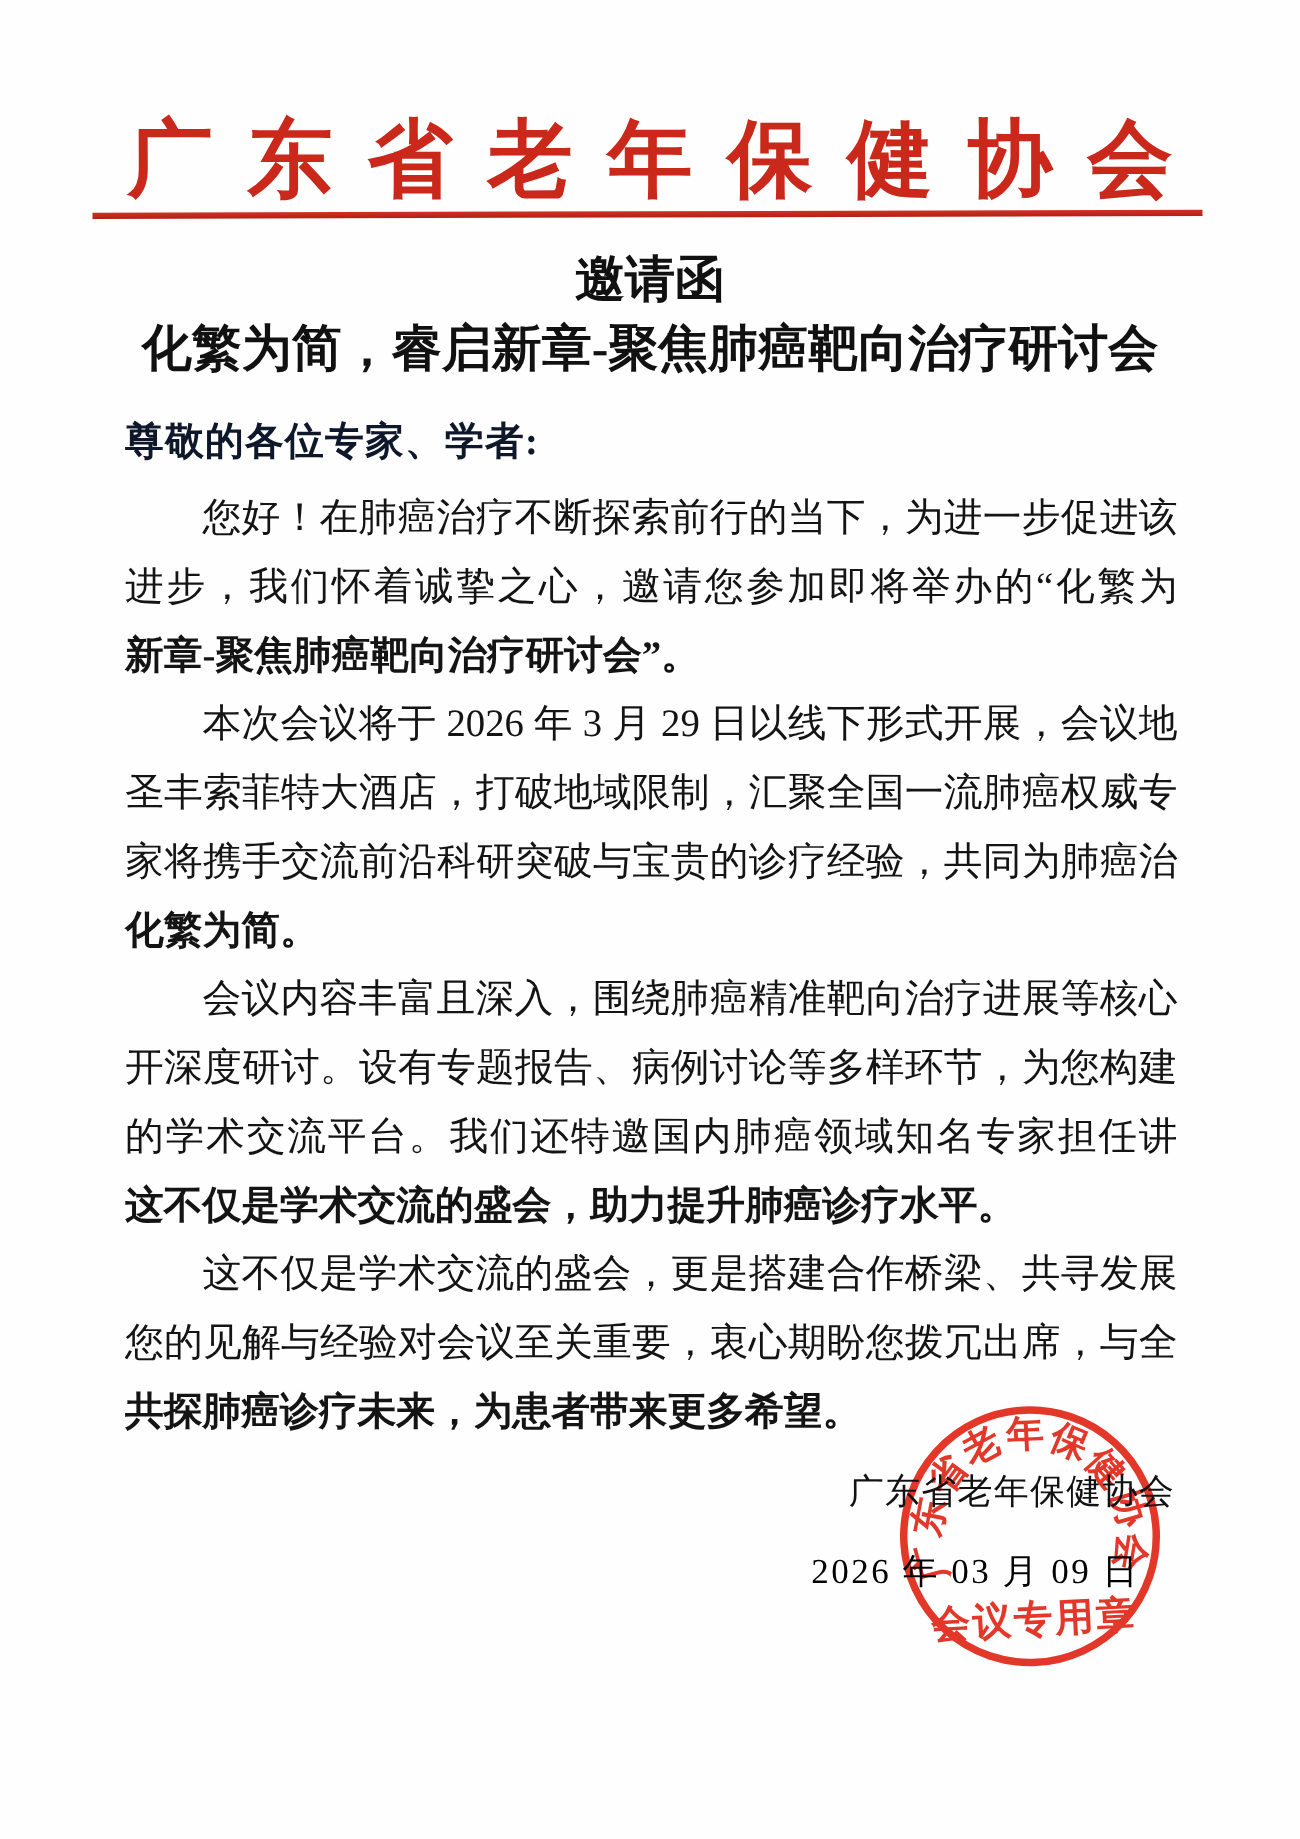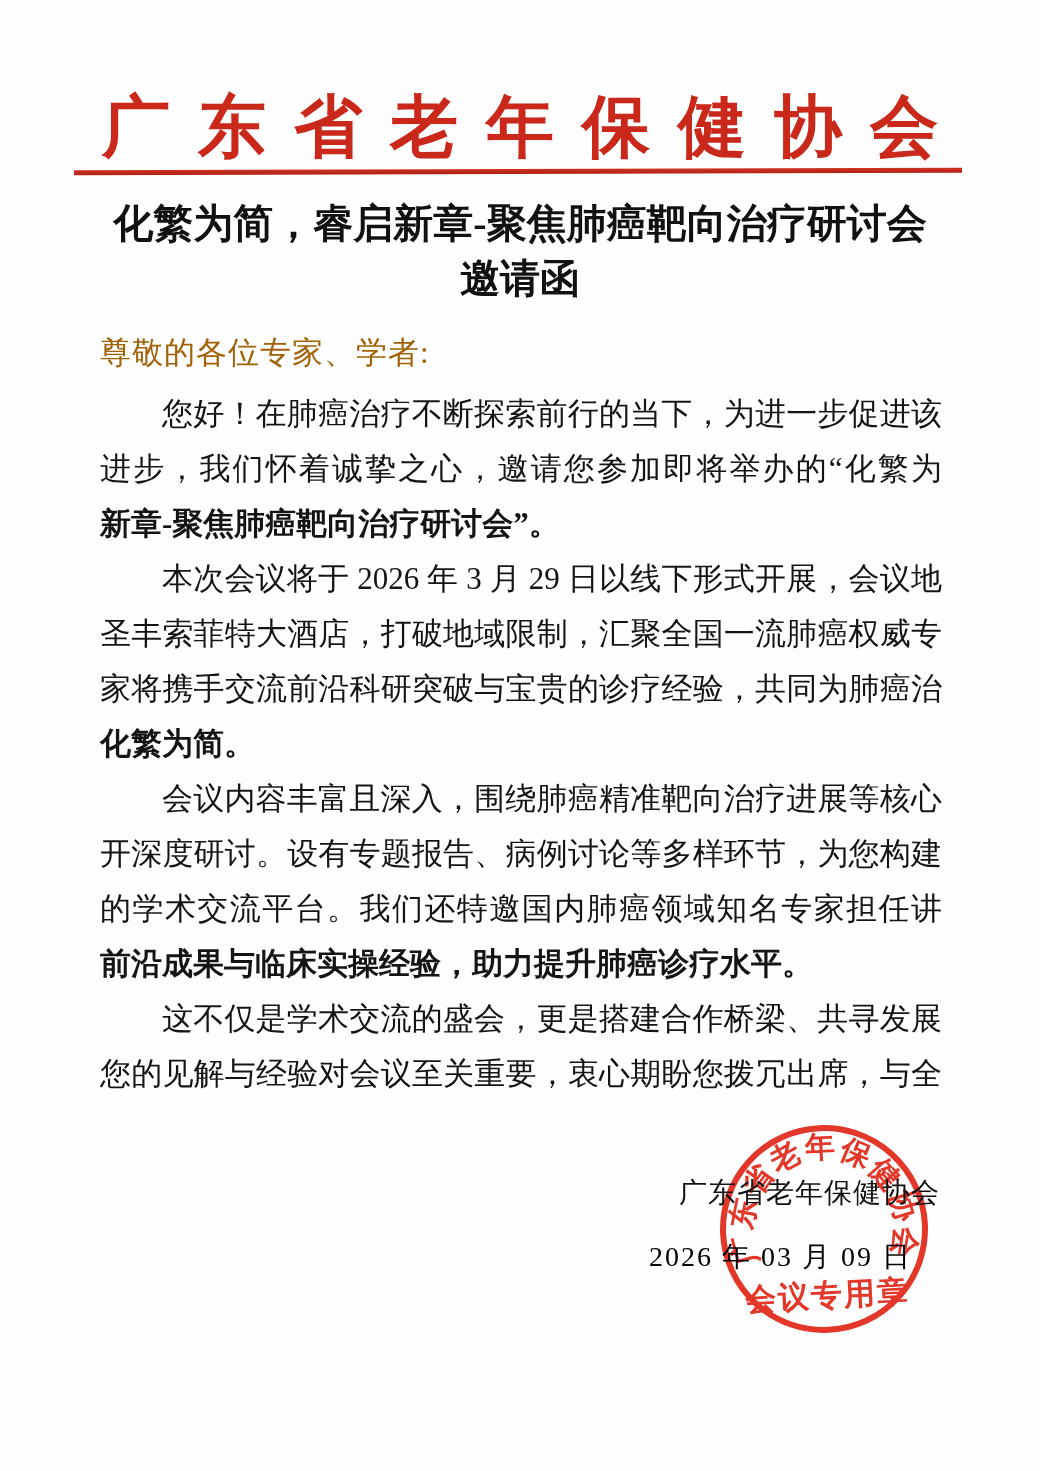--- a/index.html
+++ b/index.html
@@ -30,21 +30,21 @@
   }
   
   .doc-title{
     position:absolute;left:0;top:196px;width:100%;
     text-align:center;font-weight:bold;font-size:40px;line-height:55px;
     color:#111;
   }
   
   .salutation{
     position:absolute;left:100px;top:332px;
-    font-size:31px;font-weight:normal;color:#a16207;
+    font-size:31px;font-weight:bold;color:#0f172a;
     letter-spacing:1px;
   }
   
   .body-text{
     position:absolute;left:100px;top:386px;width:842px;
     font-size:31px;color:#141414;
   }
   .bline{
     height:55px;line-height:55px;
     white-space:nowrap;
@@ -76,40 +76,41 @@
 </style>
 </head>
 <body>
 
 <div class="page">
 
   <div class="org-head">广东省老年保健协会</div>
   <div class="head-rule"></div>
 
   <div class="doc-title">
+    <div>邀请函</div>
     <div>化繁为简，睿启新章-聚焦肺癌靶向治疗研讨会</div>
-    <div>邀请函</div>
   </div>
 
   <div class="salutation">尊敬的各位专家、学者:</div>
 
   <div class="body-text">
     <div class="bline indent jfull">您好！在肺癌治疗不断探索前行的当下，为进一步促进该领域的</div>
     <div class="bline jfull">进步，我们怀着诚挚之心，邀请您参加即将举办的“化繁为简，睿启</div>
     <div class="bline pend">新章-聚焦肺癌靶向治疗研讨会”。</div>
     <div class="bline indent jfull">本次会议将于 2026 年 3 月 29 日以线下形式开展，会议地点广州</div>
     <div class="bline jfull">圣丰索菲特大酒店，打破地域限制，汇聚全国一流肺癌权威专家。大</div>
     <div class="bline jfull">家将携手交流前沿科研突破与宝贵的诊疗经验，共同为肺癌治疗事业</div>
     <div class="bline pend">化繁为简。</div>
     <div class="bline indent jfull">会议内容丰富且深入，围绕肺癌精准靶向治疗进展等核心议题展</div>
     <div class="bline jfull">开深度研讨。设有专题报告、病例讨论等多样环节，为您构建全方位</div>
     <div class="bline jfull">的学术交流平台。我们还特邀国内肺癌领域知名专家担任讲者，分享</div>
-    <div class="bline pend">前沿成果与临床实操经验，助力提升肺癌诊疗水平。</div>
+    <div class="bline pend">这不仅是学术交流的盛会，助力提升肺癌诊疗水平。</div>
     <div class="bline indent jfull">这不仅是学术交流的盛会，更是搭建合作桥梁、共寻发展的良机。</div>
     <div class="bline jfull">您的见解与经验对会议至关重要，衷心期盼您拨冗出席，与全球专家</div>
+    <div class="bline pend">共探肺癌诊疗未来，为患者带来更多希望。</div>
   </div>
 
   <svg class="stamp" viewBox="0 0 220 222" xmlns="http://www.w3.org/2000/svg">
     <circle cx="110" cy="111" r="101" fill="none" stroke-width="6" stroke="#e02718"></circle>
     <path id="sealArc" d="M 47.7 147 A 72 72 0 1 1 172.3 147" fill="none"></path>
     <text font-size="30" font-weight="bold" font-family="Liberation Serif, DejaVu Serif, serif" fill="#e02718">
       <textPath href="#sealArc" startOffset="8" textLength="286" lengthAdjust="spacing">广东省老年保健协会</textPath>
     </text>
     <text x="110" y="188" font-size="31" font-weight="bold" text-anchor="middle" font-family="Liberation Serif, DejaVu Serif, serif" letter-spacing="2" fill="#e02718">会议专用章</text>
   </svg>

